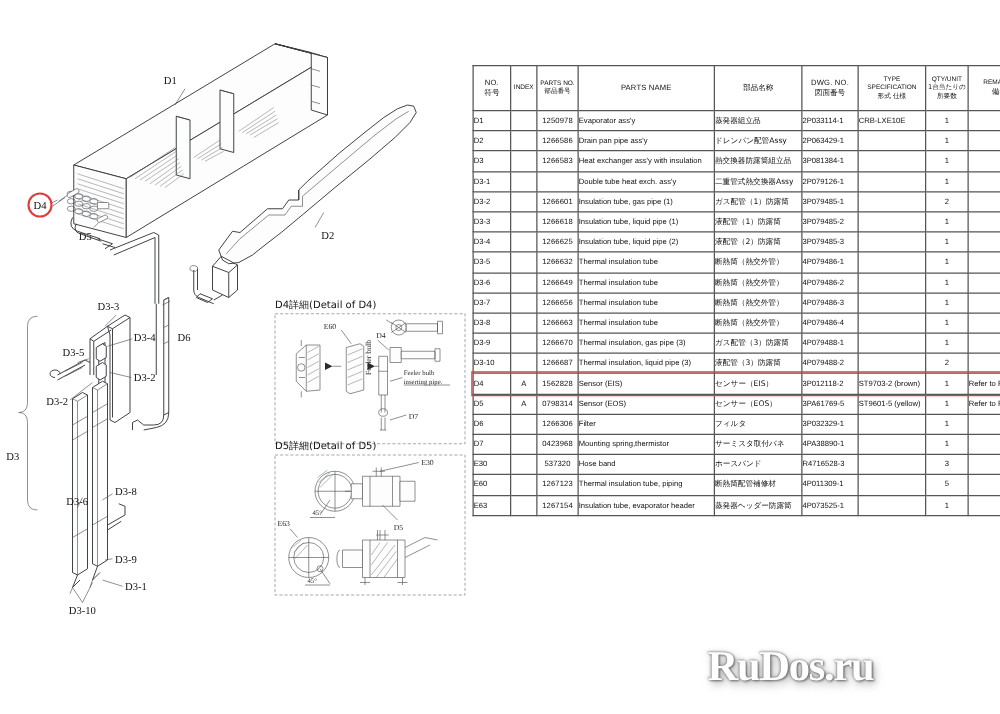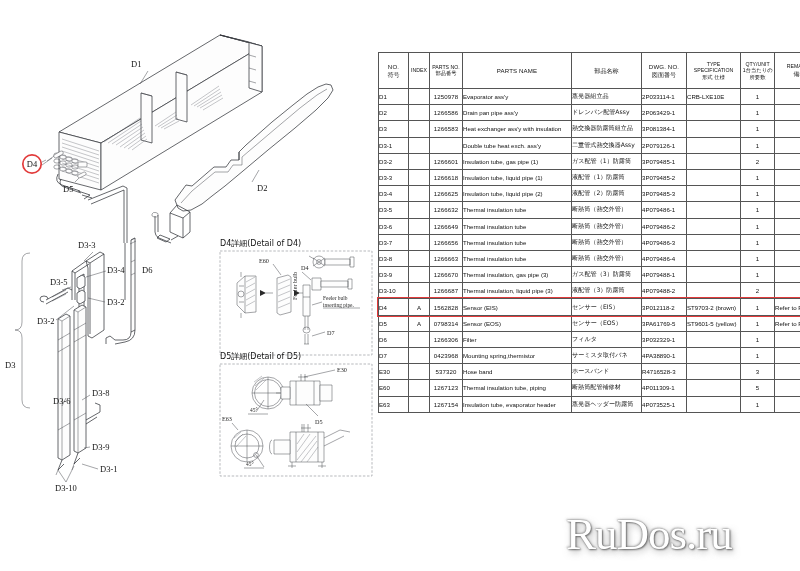--- a/index.html
+++ b/index.html
@@ -112,22 +112,22 @@
 
   
   .balloon-ring { fill: #ffffff; stroke: #e23b3b; stroke-width: 1.7; }
 
   
   #watermark {
     position: absolute;
     left: 566px;
     top: 512px;
     font-family: "Liberation Serif", serif;
-    font-weight: normal;
-    font-size: 45px;
+    font-weight: bold;
+    font-size: 34px;
     line-height: 44px;
     color: #ffffff;
     letter-spacing: -1px;
     text-shadow:
       0 0 1px #8d8d8d,
       1px 1px 2px rgba(80,80,80,.85),
       2px 3px 7px rgba(110,110,110,.55),
       -1px -1px 2px rgba(120,120,120,.5);
     white-space: nowrap;
     user-select: none;

